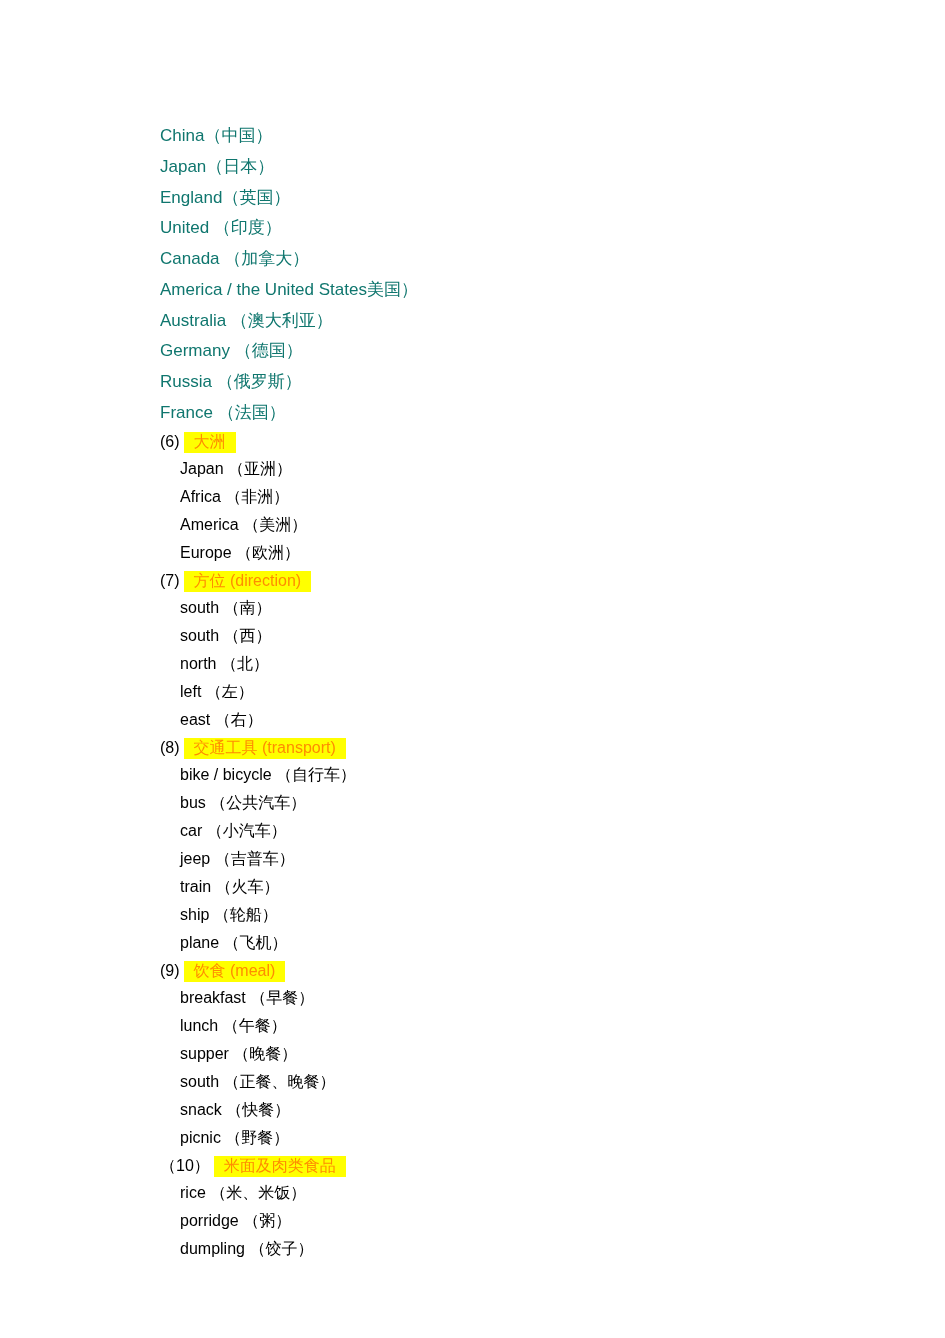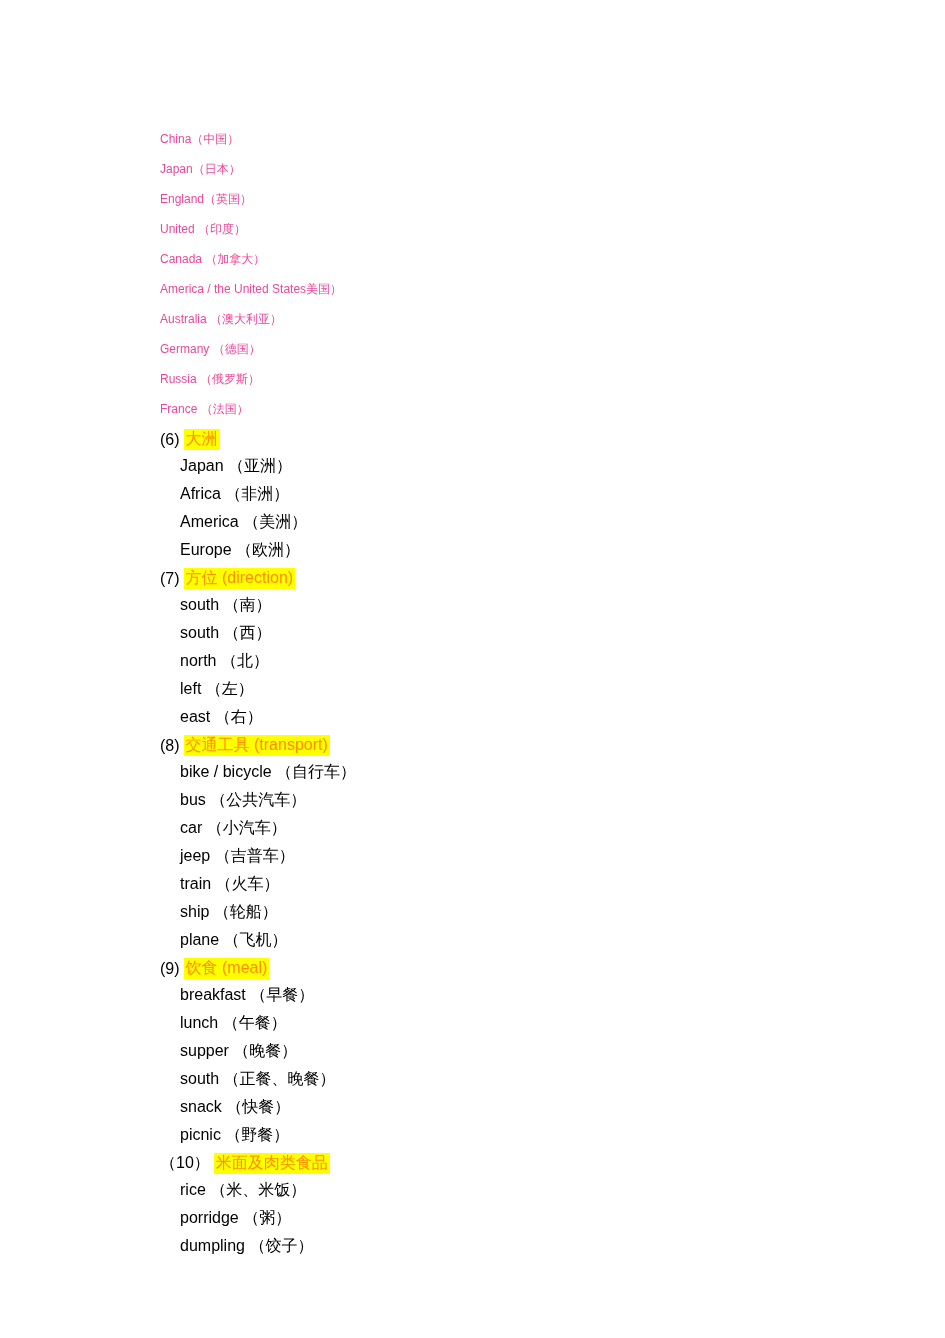--- a/index.html
+++ b/index.html
@@ -14,40 +14,40 @@
       color: #000000;
       padding: 120px 0 60px 160px;
       width: 945px;
       min-height: 1338px;
     }
     .content {
       max-width: 700px;
     }
     .list-item {
       line-height: 1.75;
-      margin: 9px 0;
-      font-size: 12px;
-      color: #ec4899;
+      margin: 1px 0;
+      font-size: 17px;
+      color: #0f766e;
     }
     .section-header {
       margin-top: 4px;
       margin-bottom: 2px;
       display: flex;
       align-items: center;
       gap: 4px;
       font-size: 16px;
     }
     .section-number {
       color: #000;
     }
     .highlight {
       background-color: #ffff00;
       color: #ff8c00;
       font-weight: normal;
-      padding: 0 2px;
+      padding: 0 10px;
     }
     .sub-item {
       padding-left: 20px;
       line-height: 1.75;
       font-size: 16px;
       color: #000;
     }
   </style>
 </head>
 <body>

